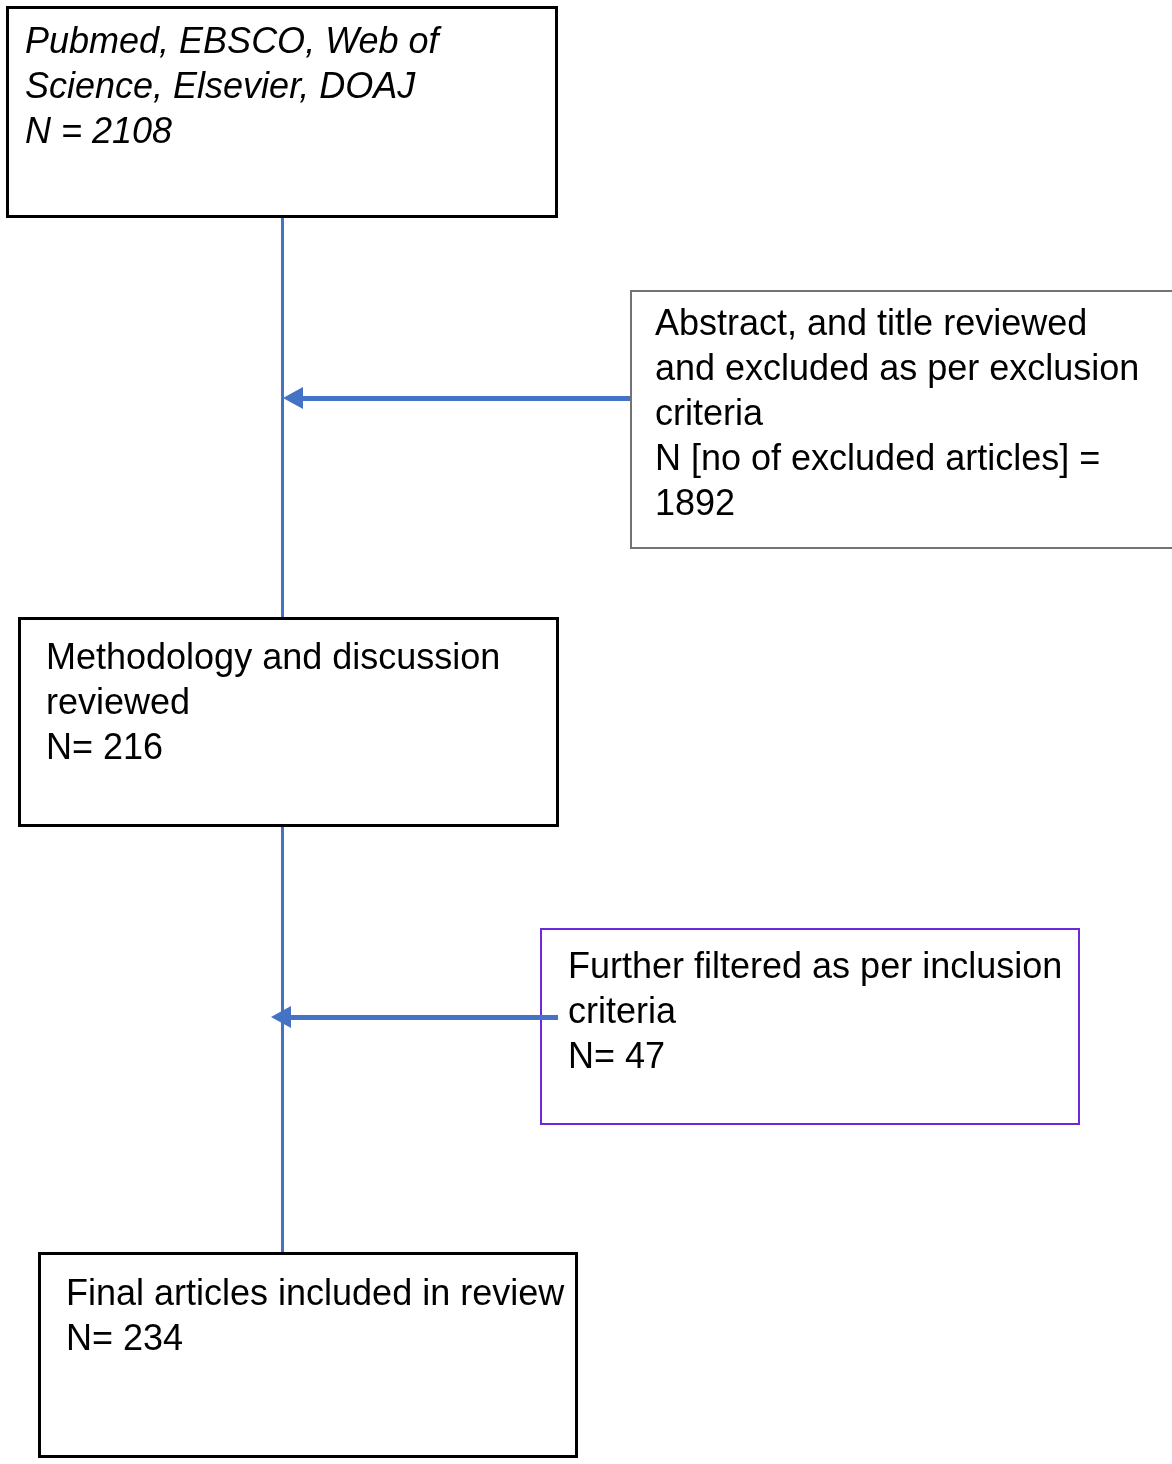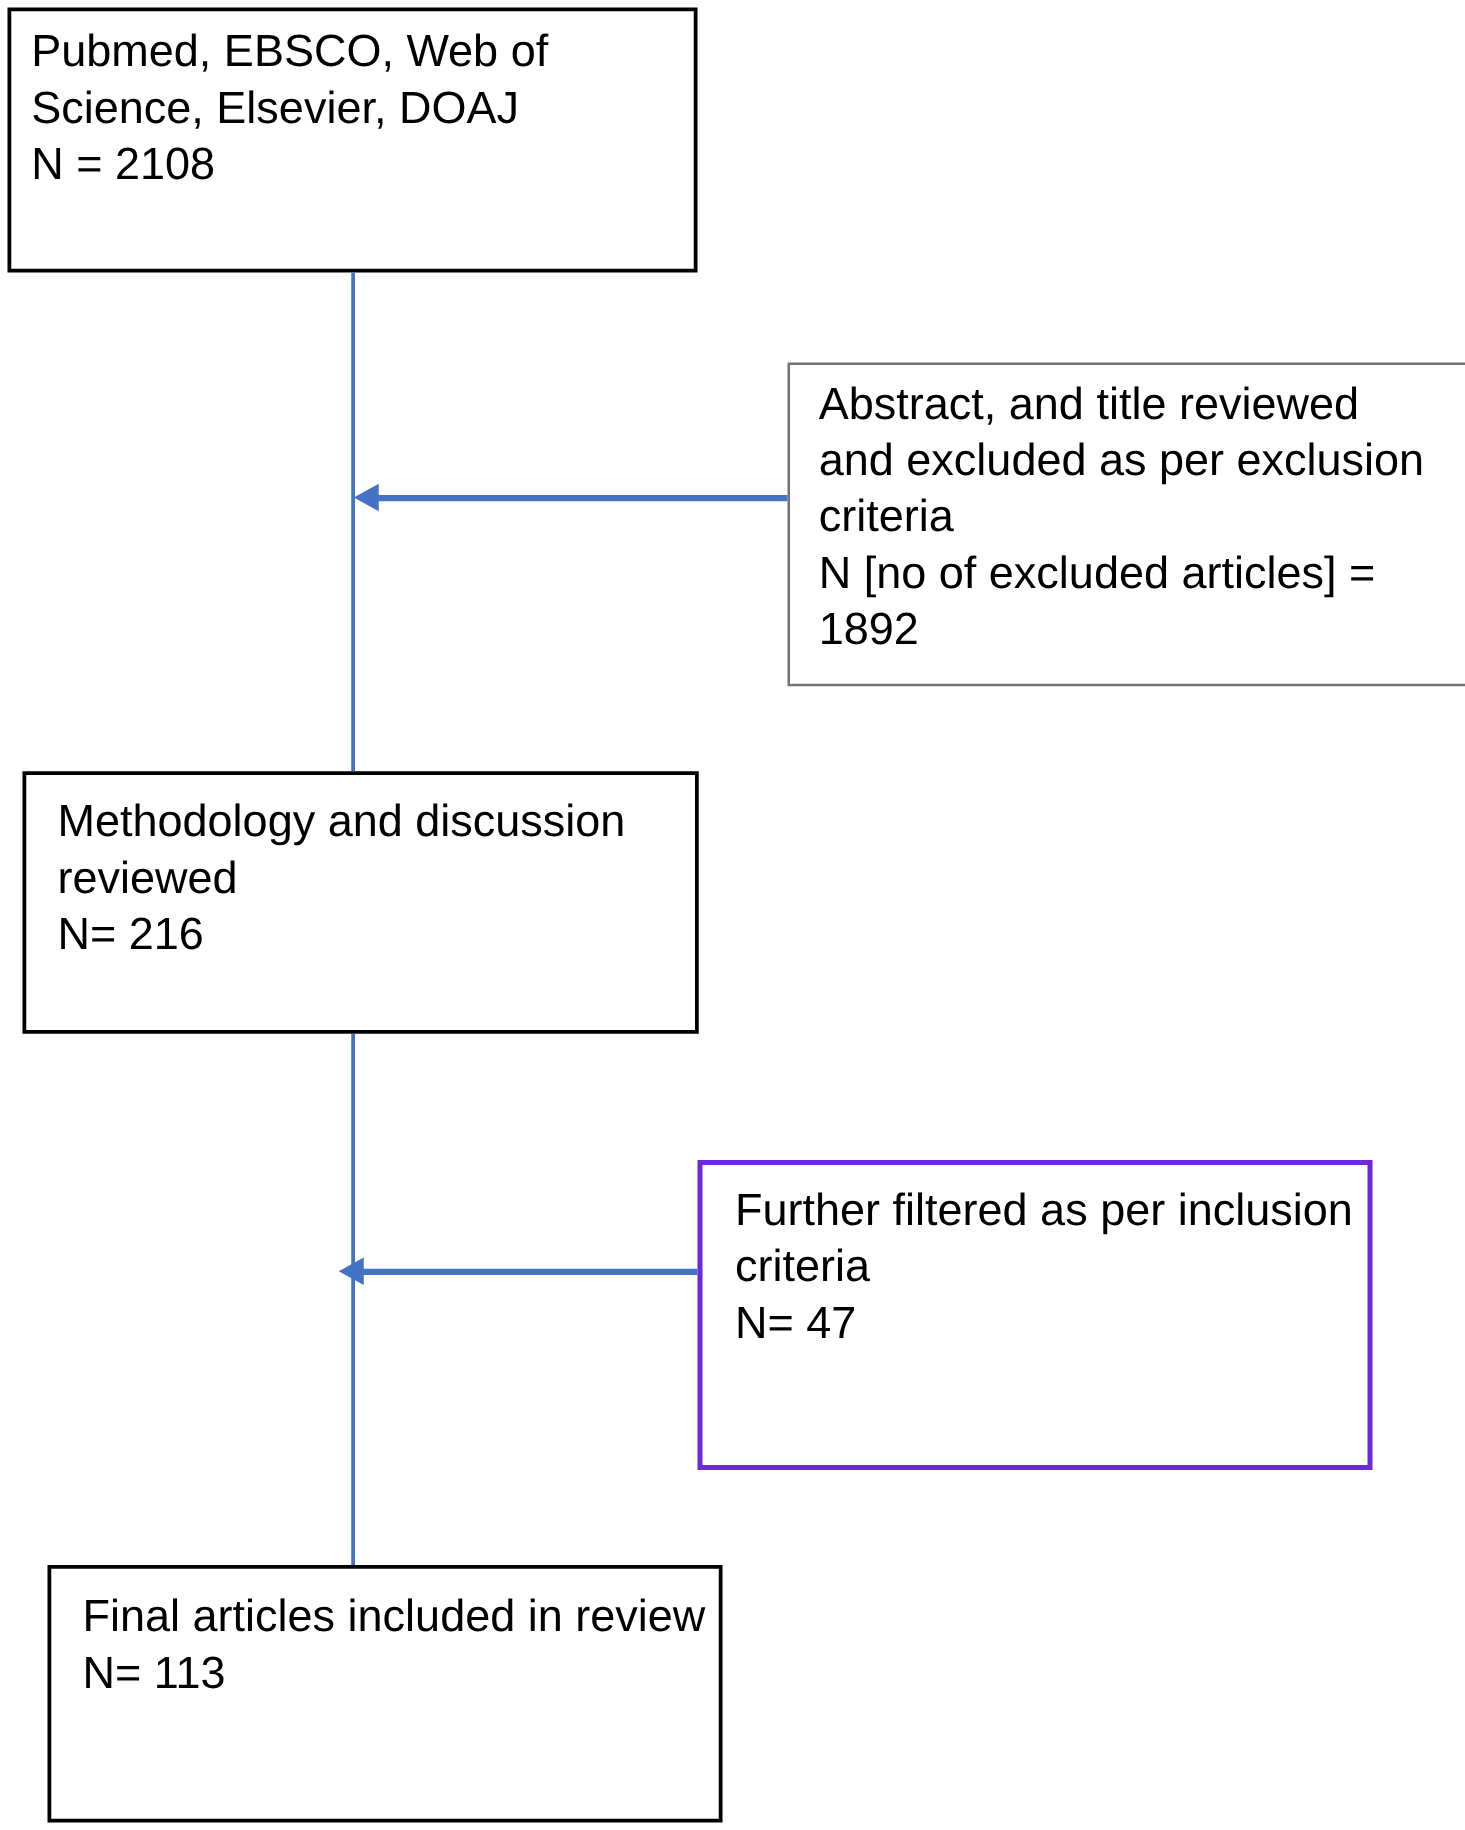--- a/index.html
+++ b/index.html
@@ -18,35 +18,36 @@
     background:#ffffff;
     white-space:pre-line;
     font-size:36px;
     line-height:45px;
     color:#000000;
   }
   .box-sources{
     left:6px; top:6px; width:552px; height:212px;
     border:3px solid #000000;
     padding:9px 4px 0 16px;
+    font-style:italic;
   }
   .box-excluded{
     left:630px; top:278px; width:545px; height:259px;
     border:2px solid #737373;
     padding:8px 2px 0 23px;
     margin-top:12px;
   }
   .box-methodology{
     left:18px; top:617px; width:541px; height:210px;
     border:3px solid #000000;
     padding:14px 2px 16px 25px;
   }
   .box-inclusion{
-    left:558px; top:928px; width:540px; height:248px;
-    border:4px solid #6d28d9;
+    left:540px; top:928px; width:540px; height:197px;
+    border:2px solid #6d28d9;
     padding:13px 2px 0 26px;
   }
   .box-final{
     left:38px; top:1252px; width:540px; height:206px;
     border:3px solid #000000;
     padding:15px 2px 0 25px;
   }
   .vline{
     position:absolute;
     left:281px;
@@ -93,21 +94,21 @@
 
   <div class="box box-methodology">Methodology and discussion
 reviewed
 N= 216</div>
 
   <div class="box box-inclusion">Further filtered as per inclusion
 criteria
 N= 47</div>
 
   <div class="box box-final">Final articles included in review
-N= 113</div>
+N= 234</div>
 
   <div class="vline vline-top"></div>
 
   <div class="vline vline-bottom"></div>
 
   <div class="harrow harrow-exclusion">
     <span class="arrowhead"></span>
     <span class="arrowshaft"></span>
   </div>
 

